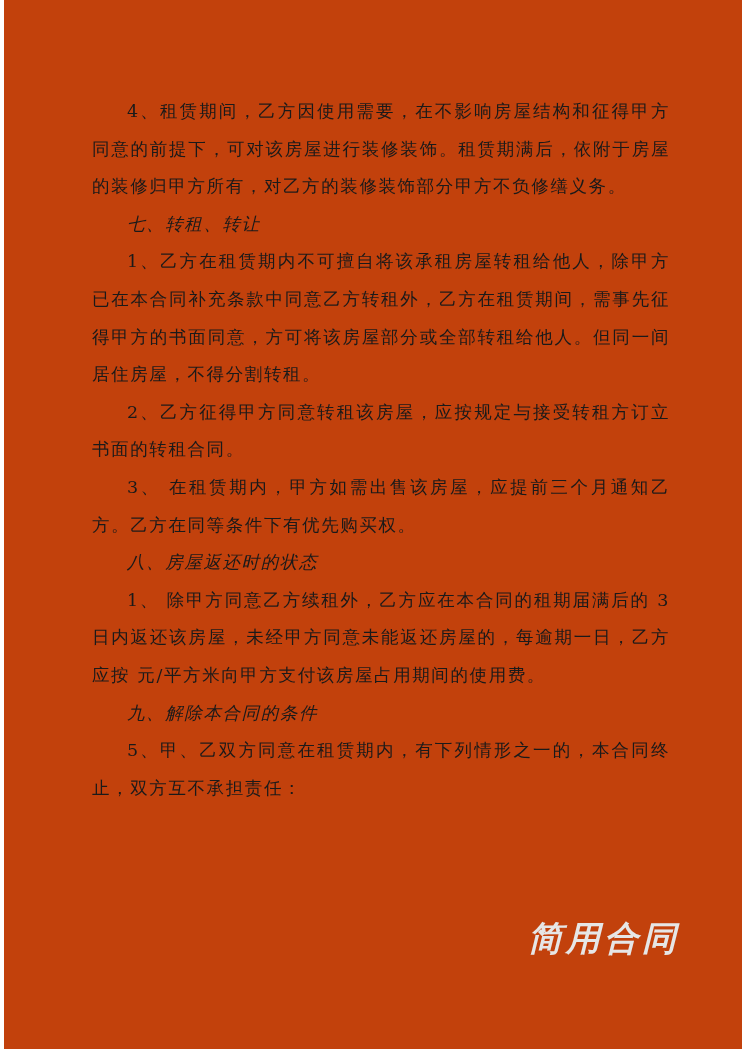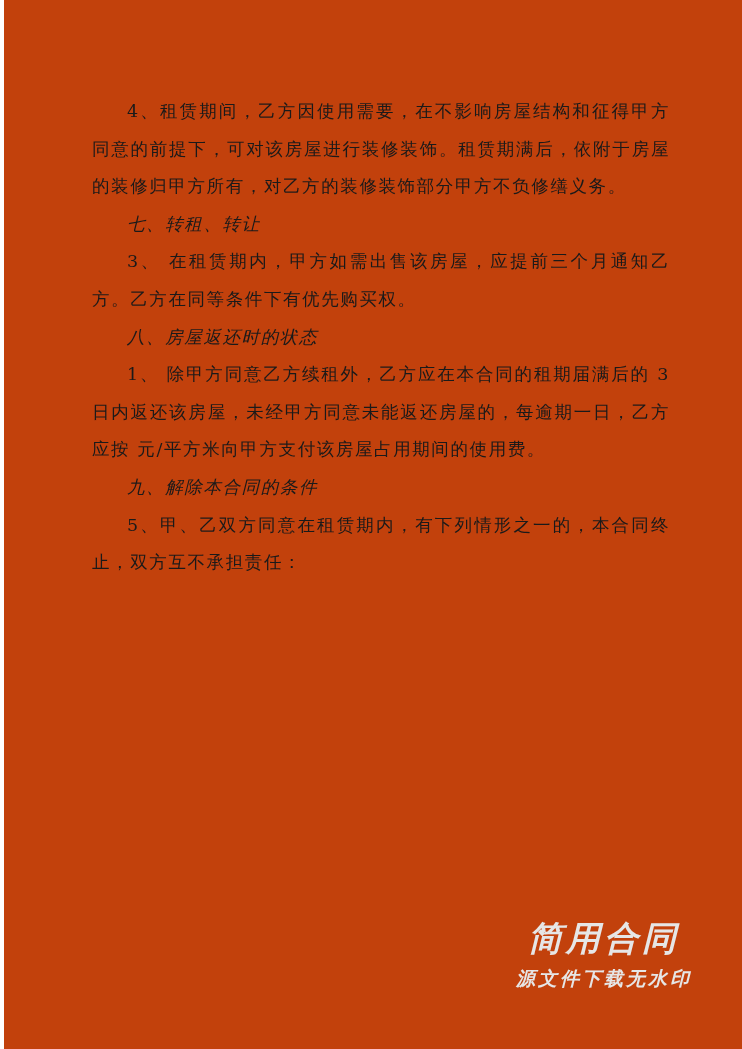--- a/index.html
+++ b/index.html
@@ -72,24 +72,25 @@
       margin-top: 6px;
     }
   </style>
 </head>
 <body>
 
 <div class="page">
   <div class="content">
     <p class="para">4、租赁期间，乙方因使用需要，在不影响房屋结构和征得甲方同意的前提下，可对该房屋进行装修装饰。租赁期满后，依附于房屋的装修归甲方所有，对乙方的装修装饰部分甲方不负修缮义务。</p>
     <p class="heading">七、转租、转让</p>
+    <p class="para">1、乙方在租赁期内不可擅自将该承租房屋转租给他人，除甲方已在本合同补充条款中同意乙方转租外，乙方在租赁期间，需事先征得甲方的书面同意，方可将该房屋部分或全部转租给他人。但同一间居住房屋，不得分割转租。</p>
+    <p class="para">2、乙方征得甲方同意转租该房屋，应按规定与接受转租方订立书面的转租合同。</p>
     <p class="para">3、 在租赁期内，甲方如需出售该房屋，应提前三个月通知乙方。乙方在同等条件下有优先购买权。</p>
     <p class="heading">八、房屋返还时的状态</p>
     <p class="para">1、 除甲方同意乙方续租外，乙方应在本合同的租期届满后的 3 日内返还该房屋，未经甲方同意未能返还房屋的，每逾期一日，乙方应按 元/平方米向甲方支付该房屋占用期间的使用费。</p>
     <p class="heading">九、解除本合同的条件</p>
     <p class="para">5、甲、乙双方同意在租赁期内，有下列情形之一的，本合同终止，双方互不承担责任：</p>
   </div>
 
   <div class="watermark">
     <span class="wm-main">简用合同</span>
-    <span class="wm-sub">源文件下载无水印</span>
   </div>
 </div>
 
 </body></html>

